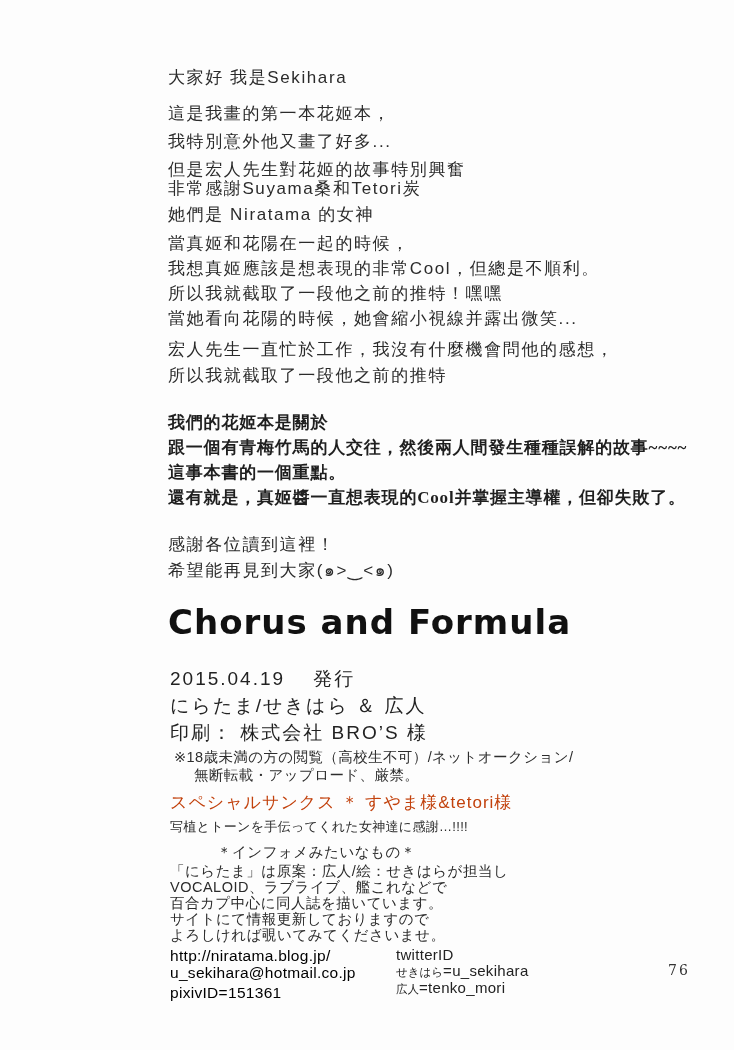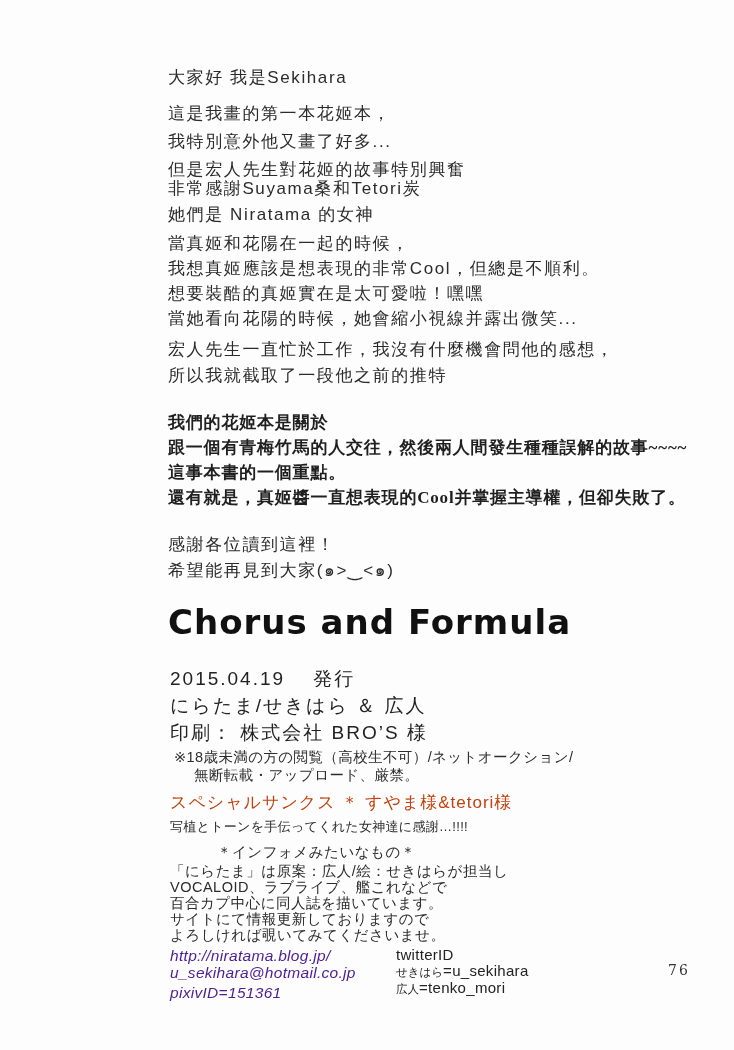--- a/index.html
+++ b/index.html
@@ -91,22 +91,21 @@
     font-size: 14.5px;
     letter-spacing: 0.5px;
     line-height: 16px;
     color: #2b2b2b;
   }
 
   .contact-left .line {
     font-size: 15.5px;
     letter-spacing: 0.3px;
     line-height: 17px;
-    color: #4c1d95;
-    font-style: italic;
+    color: #000000;
   }
   .contact-left .pixiv { margin-top: 3px; }
 
   .contact-twitter .line {
     font-size: 15px;
     letter-spacing: 0.3px;
     line-height: 16px;
     color: #222222;
   }
   .contact-twitter .small-name { font-size: 11.5px; letter-spacing: 0; }
@@ -134,21 +133,21 @@
   </div>
 
   <div class="abs body-text p3" style="left:168px; top:176px;">
     <p class="line">非常感謝Suyama桑和Tetori炭</p>
     <p class="line">她們是 Niratama 的女神</p>
   </div>
 
   <div class="abs body-text p4" style="left:168px; top:231px;">
     <p class="line">當真姬和花陽在一起的時候，</p>
     <p class="line">我想真姬應該是想表現的非常Cool，但總是不順利。</p>
-    <p class="line">想要裝酷的真姬實在是太可愛啦！嘿嘿</p>
+    <p class="line">所以我就截取了一段他之前的推特！嘿嘿</p>
     <p class="line">當她看向花陽的時候，她會縮小視線并露出微笑...</p>
   </div>
 
   <div class="abs body-text p5" style="left:168px; top:337px;">
     <p class="line">宏人先生一直忙於工作，我沒有什麼機會問他的感想，</p>
     <p class="line">所以我就截取了一段他之前的推特</p>
   </div>
 
   <div class="abs serif-para" style="left:168px; top:410px;">
     <p class="line">我們的花姬本是關於</p>

